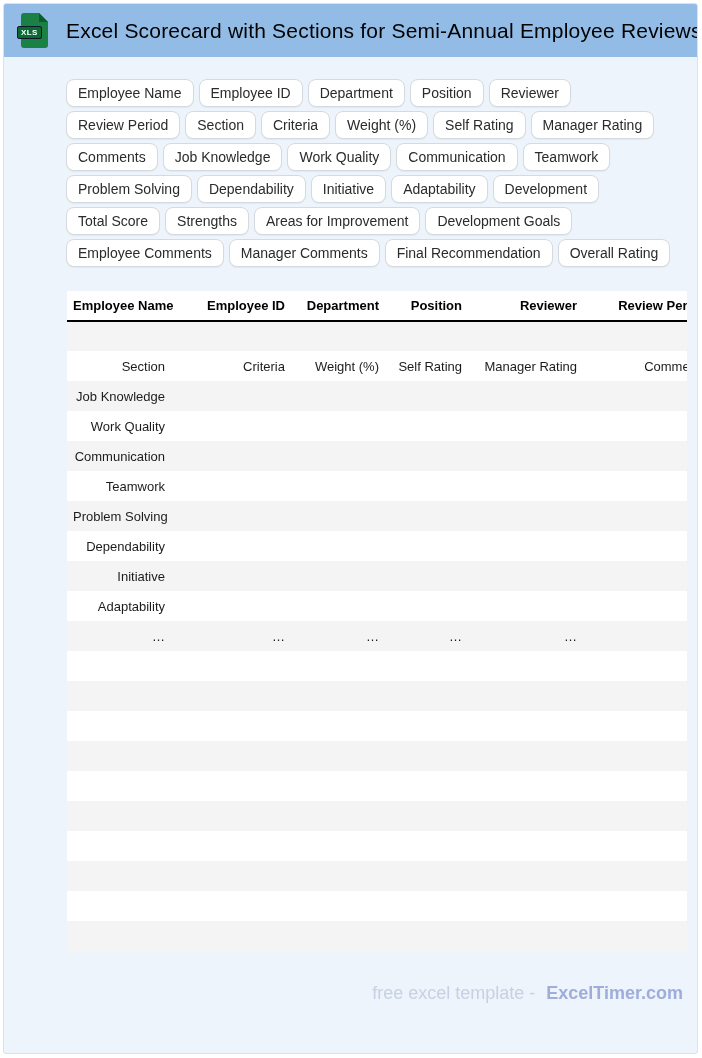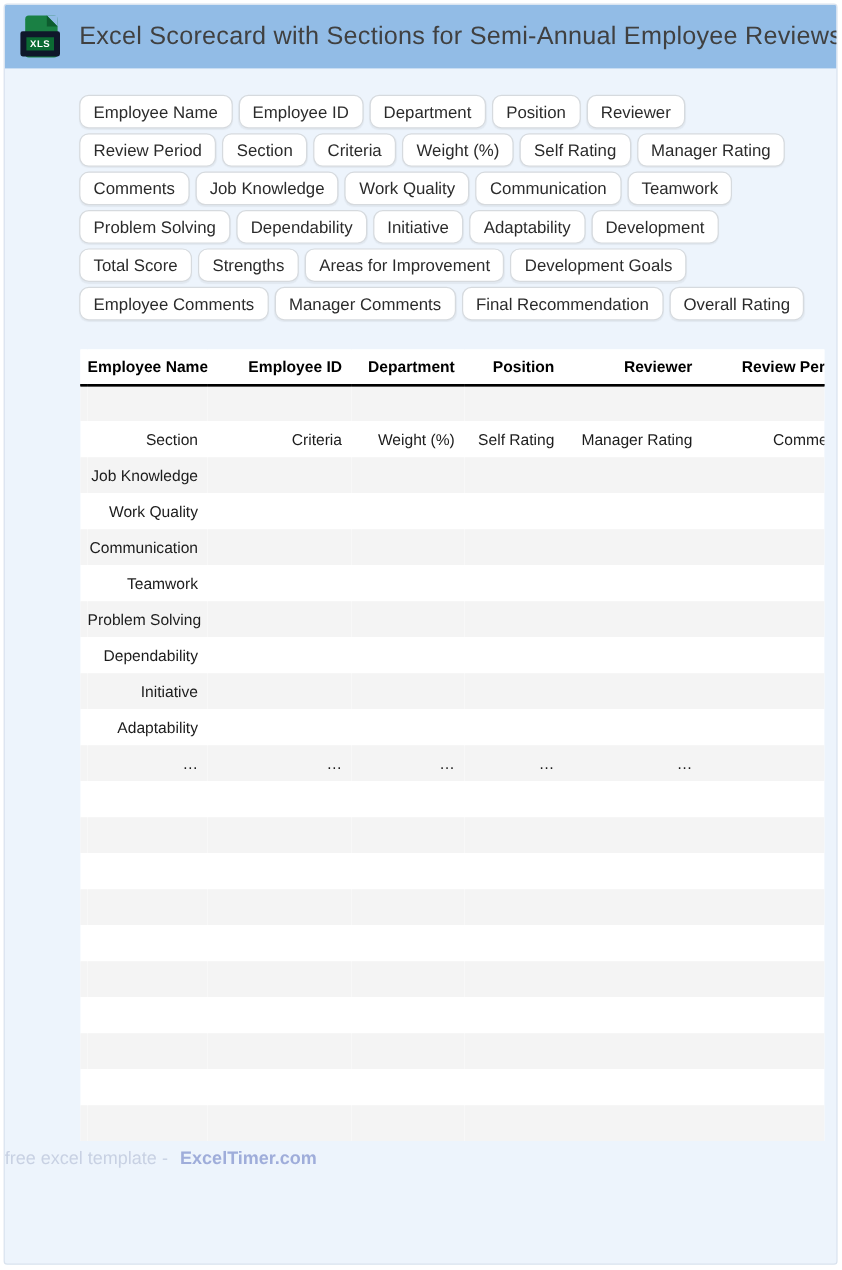--- a/index.html
+++ b/index.html
@@ -42,31 +42,31 @@
   .file-icon .corner-fold {
     position: absolute; top: 0; right: 0;
     width: 0; height: 0;
     border-bottom: 9px solid #0d5c2f;
     border-right: 9px solid transparent;
   }
   .xls-badge {
     position: absolute;
     left: -4px; top: 13px;
     background: #0b6a33;
-    border: 5px solid #0f172a;
+    border: 1px solid #0f172a;
     border-radius: 2px;
     color: #ffffff;
     font-size: 8px;
     font-weight: bold;
     letter-spacing: 0.4px;
     padding: 1px 3px;
     line-height: 9px;
   }
   .page-title {
-    color: #404040;
+    color: #000000;
     font-size: 21px;
     font-weight: 400;
     margin-left: 18px;
     letter-spacing: 0.2px;
     white-space: nowrap;
   }
   
   .chips {
     padding: 22px 8px 0 62px;
     display: flex;
@@ -117,23 +117,24 @@
     font-weight: bold;
     color: #000000;
     border-bottom: 2px solid #000000;
     background: #ffffff;
   }
   table.preview td { color: #1c1c1c; }
   table.preview td.rownum { color: #333333; }
   table.preview tbody tr:nth-child(odd) { background: #f4f4f4; }
   
   .footer {
-    margin-top: 6px;
+    margin-top: 32px;
+    text-align: right;
     padding-right: 14px;
-    font-size: 15px;
+    font-size: 18px;
   }
   .footer .free-text { color: #c8d1e3; }
   .footer .brand {
     color: #9fadda;
     font-weight: bold;
     margin-left: 6px;
     text-decoration: none;
     cursor: pointer;
   }
 </style>

